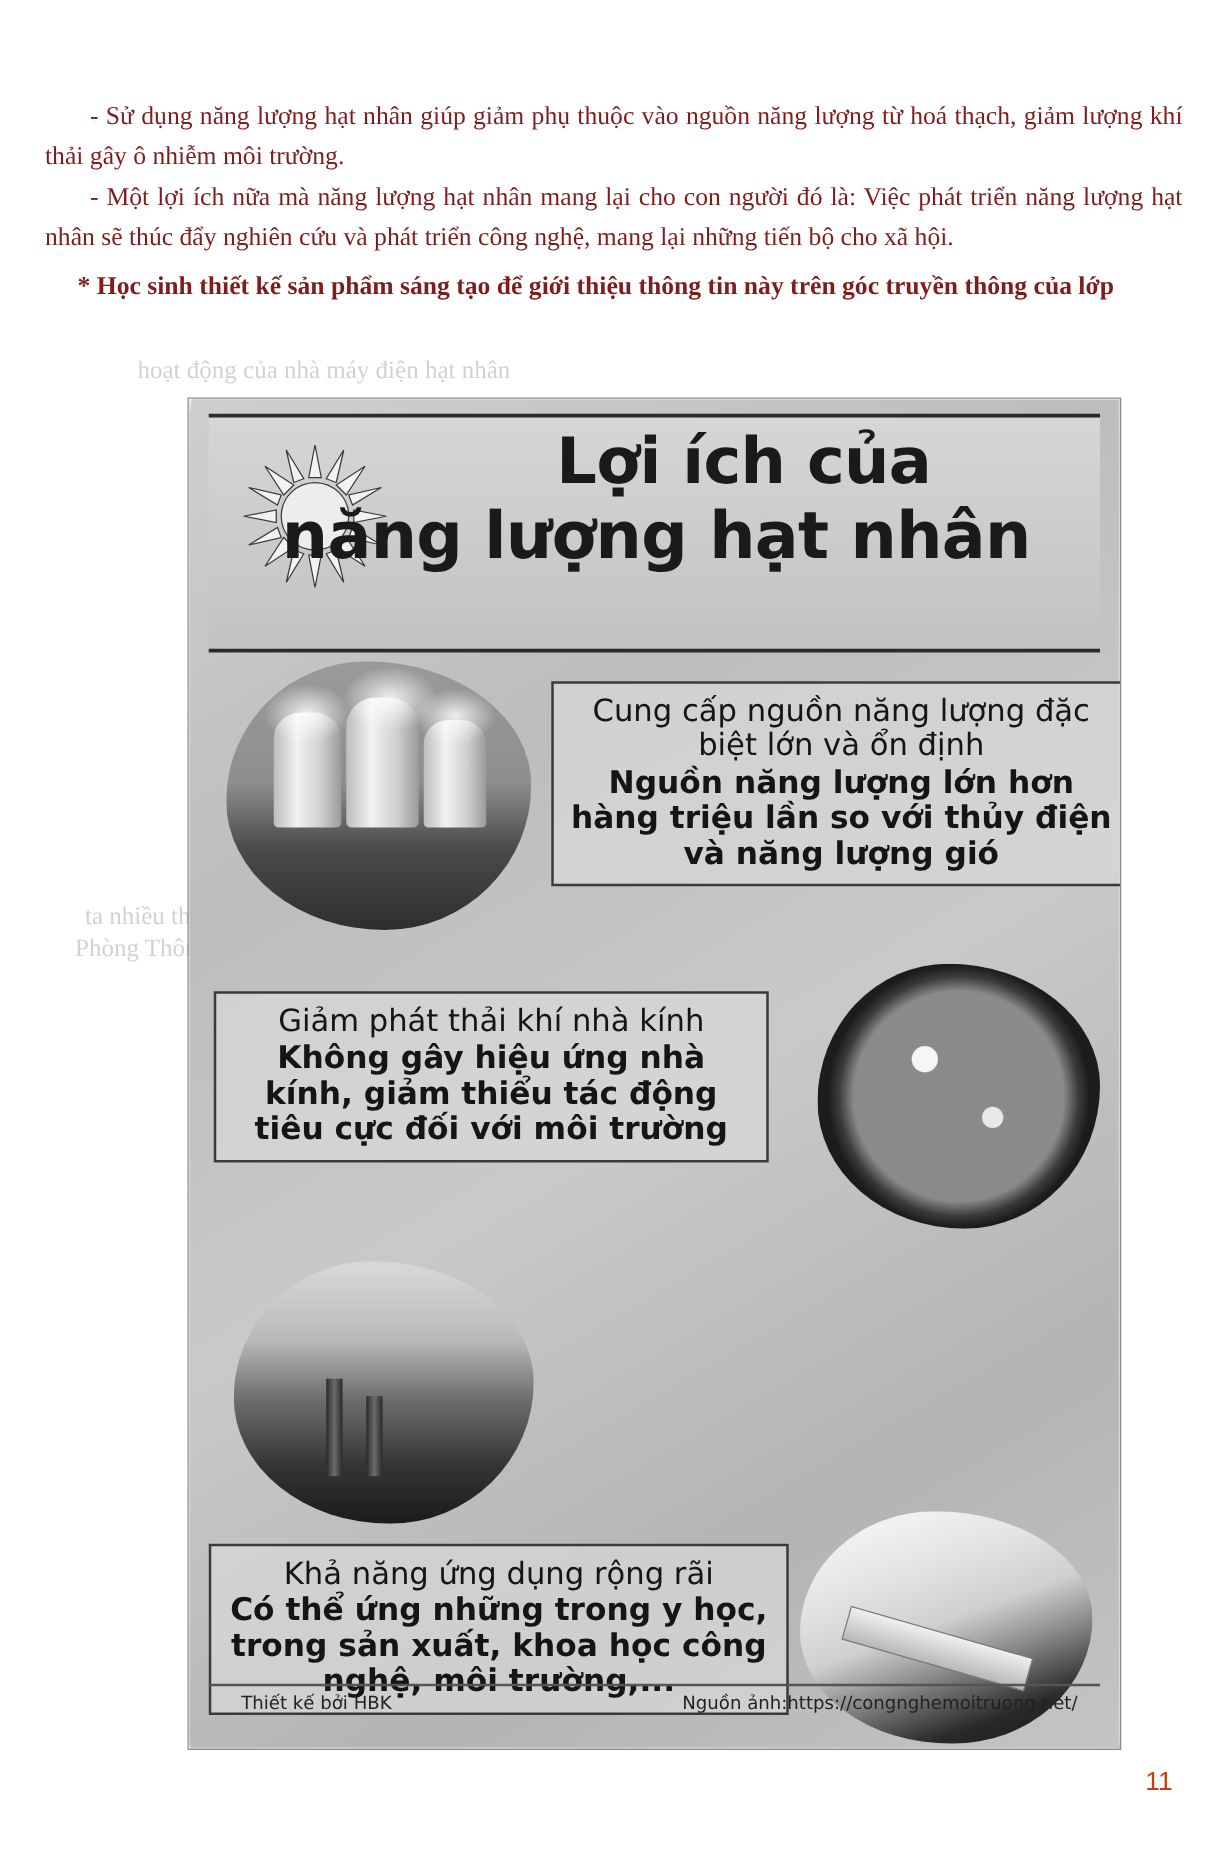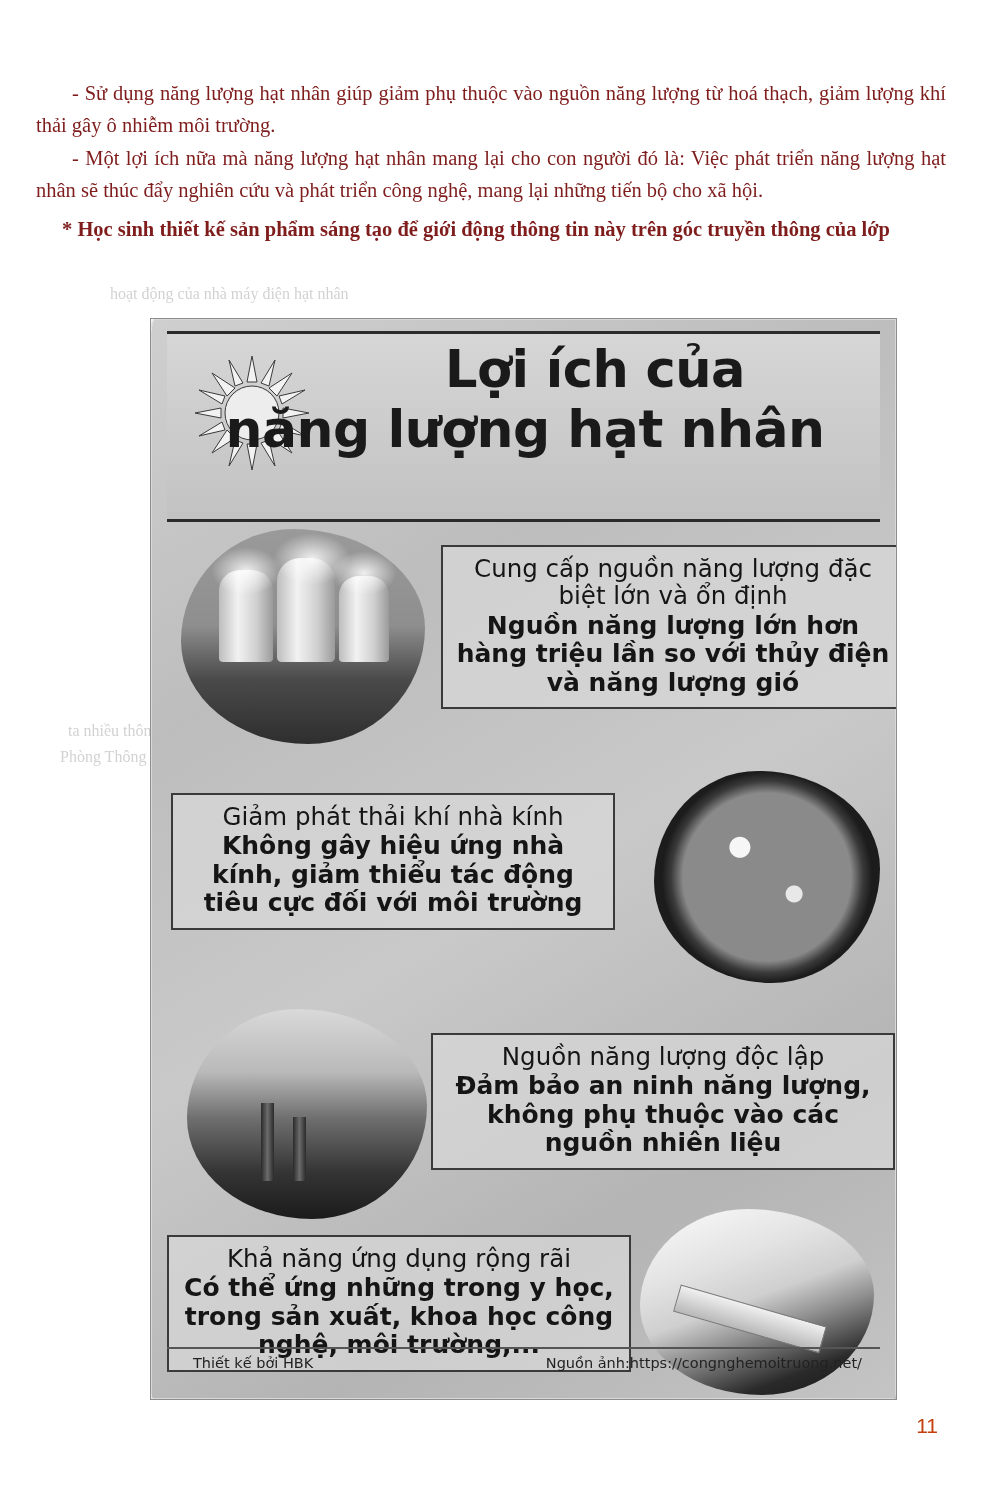--- a/index.html
+++ b/index.html
@@ -227,40 +227,40 @@
     bottom: 62px;
     font-size: 21px;
     font-family: Liberation Sans, sans-serif;
     color: #c2410c;
   }
 
   
   .ghost {
     position: absolute;
     color: rgba(90,90,90,0.28);
-    font-size: 16px;
+    font-size: 20px;
     font-family: "Liberation Serif", serif;
     white-space: nowrap;
     pointer-events: none;
   }
 </style>
 </head>
 <body>
 
 <div class="page">
 
   <div class="ghost" style="left:232px; top:358px;">Chia sẻ với các bạn</div>
   <div class="ghost" style="left:110px; top:285px;">hoạt động của nhà máy điện hạt nhân</div>
   <div class="ghost" style="left:68px; top:722px;">ta nhiều thông tin cho được trao đổi trên các</div>
   <div class="ghost" style="left:60px; top:748px;">Phòng Thông tấn Thông tin Khoa học và Công nghệ Quốc gia</div>
 
   <div class="text-block">
     <p>- Sử dụng năng lượng hạt nhân giúp giảm phụ thuộc vào nguồn năng lượng từ hoá thạch, giảm lượng khí thải gây ô nhiễm môi trường.</p>
     <p>- Một lợi ích nữa mà năng lượng hạt nhân mang lại cho con người đó là: Việc phát triển năng lượng hạt nhân sẽ thúc đẩy nghiên cứu và phát triển công nghệ, mang lại những tiến bộ cho xã hội.</p>
-    <p class="bold">* Học sinh thiết kế sản phẩm sáng tạo để giới động thông tin này trên góc truyền thông của lớp</p>
+    <p class="bold">* Học sinh thiết kế sản phẩm sáng tạo để giới thiệu thông tin này trên góc truyền thông của lớp</p>
   </div>
 
   <div class="poster">
 
     <div class="poster-head">
       <div class="sun">
         <svg viewBox="0 0 122 122" width="122" height="122" aria-hidden="true">
           <g fill="#f2f2f2" stroke="#3a3a3a" stroke-width="1">
             <g>
               <path d="M61 4 L66 30 L56 30 Z"></path>
@@ -312,24 +312,20 @@
       <h3>Giảm phát thải khí nhà kính</h3>
       <p>Không gây hiệu ứng nhà kính, giảm thiểu tác động tiêu cực đối với môi trường</p>
     </div>
 
     <div class="blob blob3">
       <div class="blob-inner">
         <div class="stack s1"></div>
         <div class="stack s2"></div>
       </div>
     </div>
-    <div class="card card3">
-      <h3>Nguồn năng lượng độc lập</h3>
-      <p>Đảm bảo an ninh năng lượng, không phụ thuộc vào các nguồn nhiên liệu</p>
-    </div>
 
     <div class="blob blob4">
       <div class="blob-inner">
           <div class="bar"></div>
         </div>
     </div>
     <div class="card card4">
       <h3>Khả năng ứng dụng rộng rãi</h3>
       <p>Có thể ứng những trong y học, trong sản xuất, khoa học công nghệ, môi trường,...</p>
     </div>

